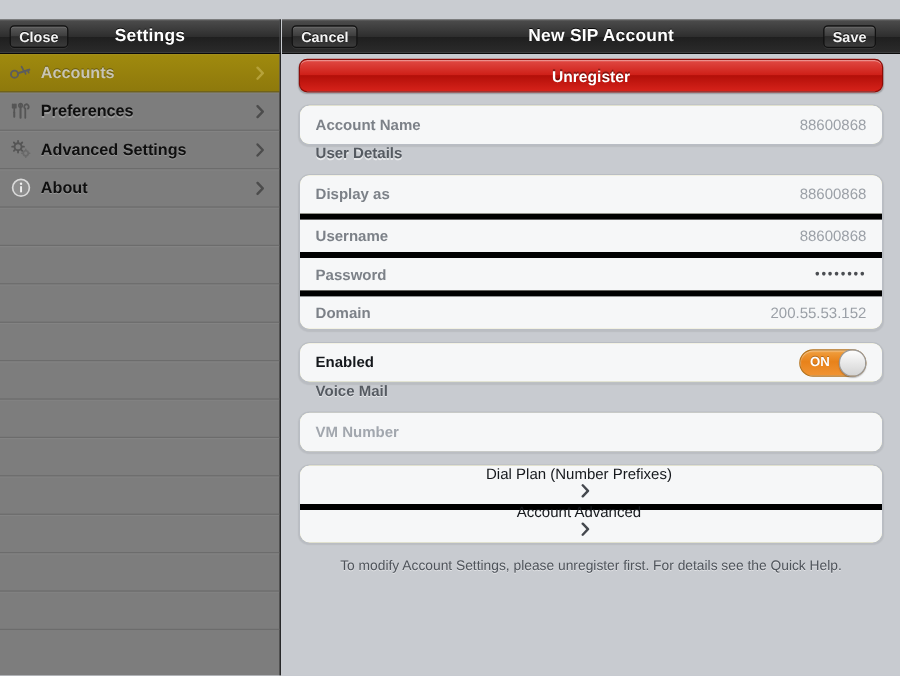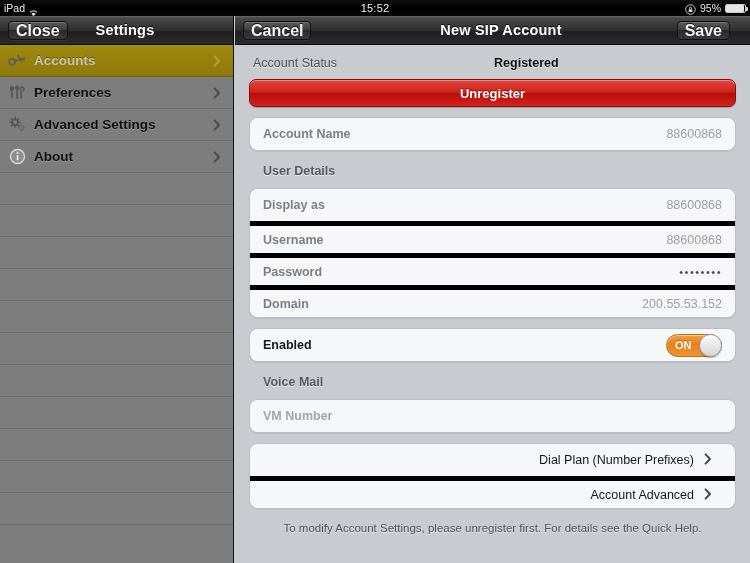--- a/index.html
+++ b/index.html
@@ -36,21 +36,21 @@
   }
   .toolbar.left  { left: 0;   width: 234px; border-right: 1px solid #000; }
   .toolbar.right { left: 235px; width: 515px; }
   .tb-title {
     position: absolute; left: 17px; right: 0; top: 0; height: 28px; line-height: 28px;
     text-align: center; color: #fff; font-size: 14.5px; font-weight: bold;
     text-shadow: 0 -1px 0 rgba(0,0,0,.85); letter-spacing: .2px;
   }
   .tb-btn {
     position: absolute; top: 5px; height: 19px; line-height: 18px; padding: 0 7px;
-    font-size: 16px; color: #f4f4f4; font-weight: bold;
+    font-size: 12px; color: #f4f4f4; font-weight: bold;
     background: linear-gradient(to bottom, #5b5b5b 0%, #3d3d3d 48%, #2a2a2a 50%, #3a3a3a 100%);
     border: 1px solid #111; border-radius: 4px;
     box-shadow: inset 0 1px 0 rgba(255,255,255,.16), 0 1px 0 rgba(255,255,255,.06);
     text-shadow: 0 -1px 0 rgba(0,0,0,.8);
     cursor: pointer; white-space: nowrap;
   }
   .tb-btn.lft { left: 8px; }
   .tb-btn.rgt { right: 20px; }
 
   
@@ -101,25 +101,25 @@
     overflow: hidden;
   }
   .grow { height: 32px; display: flex; align-items: center; padding: 0 13px; position: relative; background: #f6f7f8; }
   .grow + .grow { border-top: 5px solid #000000; }
   .grow .k { font-size: 12.5px; color: #7c8188; font-weight: bold; }
   .grow .k.dark { color: #15181c; }
   .grow .v { margin-left: auto; font-size: 12.5px; color: #9ba0a7; }
   .grow .v.dots { letter-spacing: 1.5px; color: #4a4d52; font-size: 11px; }
   .grow .ph { font-size: 12.5px; color: #a2a7ae; font-weight: bold; }
 
-  .grow.nav { justify-content: flex-end; padding-right: 23px; cursor: pointer; }
+  .grow.nav { justify-content: flex-end; padding-right: 23px; cursor: pointer; flex-direction: column; }
   .grow.nav .navlbl { font-size: 12.5px; color: #16191d; margin-right: 10px; }
 
   .sechead {
-    margin: 13px 0 0 28px; font-size: 12.5px; font-weight: bold; color: #555a61;
+    margin: 0 0 0 28px; font-size: 12.5px; font-weight: bold; color: #555a61;
     text-shadow: 0 1px 0 rgba(255,255,255,.6);
   }
 
   .toggle {
     margin-left: auto; width: 56px; height: 23px; border-radius: 12px; position: relative;
     background: linear-gradient(to bottom, #f0a040 0%, #e8821a 45%, #f09434 100%);
     border: 1px solid #b4731c; box-shadow: inset 0 1px 1px rgba(255,255,255,.45);
     cursor: pointer;
   }
   .toggle .on { position: absolute; left: 8px; top: 0; line-height: 21px; font-size: 11px; font-weight: bold; color: #fff; text-shadow: 0 -1px 0 rgba(0,0,0,.28); }
@@ -132,45 +132,20 @@
   .footnote {
     margin: 13px 14px 0 14px; text-align: center; font-size: 11.5px; color: #4e535a;
     text-shadow: 0 1px 0 rgba(255,255,255,.5);
   }
 </style>
 </head>
 <body>
 
 <div id="app">
 
-  <div class="statusbar">
-    <div class="sb-left">
-      <span class="sb-carrier">iPad</span>
-      <span class="wifi-icon">
-        <svg viewBox="0 0 12 10" width="11" height="9">
-          <path d="M6 9.2 L3.6 6.3 A3.8 3.8 0 0 1 8.4 6.3 Z" fill="#e8e8e8"></path>
-          <path d="M1.6 4.3 A6.6 6.6 0 0 1 10.4 4.3 L9.4 5.4 A5.2 5.2 0 0 0 2.6 5.4 Z" fill="#bdbdbd"></path>
-        </svg>
-      </span>
-    </div>
-    <div class="sb-center">15:52</div>
-    <div class="sb-right">
-      <span class="lock-icon">
-        <svg viewBox="0 0 12 12" width="11" height="11">
-          <circle cx="6" cy="6" r="5.2" fill="none" stroke="#d8d8d8" stroke-width="1"></circle>
-          <rect x="4" y="5.6" width="4" height="3.2" rx=".6" fill="#d8d8d8"></rect>
-          <path d="M4.9 5.6 V4.4 a1.1 1.1 0 0 1 2.2 0 V5.6" fill="none" stroke="#d8d8d8" stroke-width=".9"></path>
-        </svg>
-      </span>
-      <span class="sb-batt-pct">95%</span>
-      <span class="batt">
-          <i></i>
-        </span>
-    </div>
-  </div>
 
   <div class="toolbar left">
     <div class="tb-btn lft">Close</div>
     <div class="tb-title">Settings</div>
   </div>
 
   <div class="toolbar right">
     <div class="tb-btn lft">Cancel</div>
     <div class="tb-title">New SIP Account</div>
     <div class="tb-btn rgt">Save</div>
@@ -263,24 +238,20 @@
     <div class="side-row filler"></div>
     <div class="side-row filler"></div>
     <div class="side-row filler"></div>
     <div class="side-row filler"></div>
     <div class="side-row filler"></div>
     <div class="side-row filler"></div>
   </div>
 
   <div class="content">
 
-    <div class="statusrow">
-      <span class="lbl">Account Status</span>
-      <span class="val">Registered</span>
-    </div>
 
     <div class="unreg-btn">Unregister</div>
 
     <div class="group">
       <div class="grow">
         <span class="k">Account Name</span>
         <span class="v">88600868</span>
       </div>
     </div>
 

